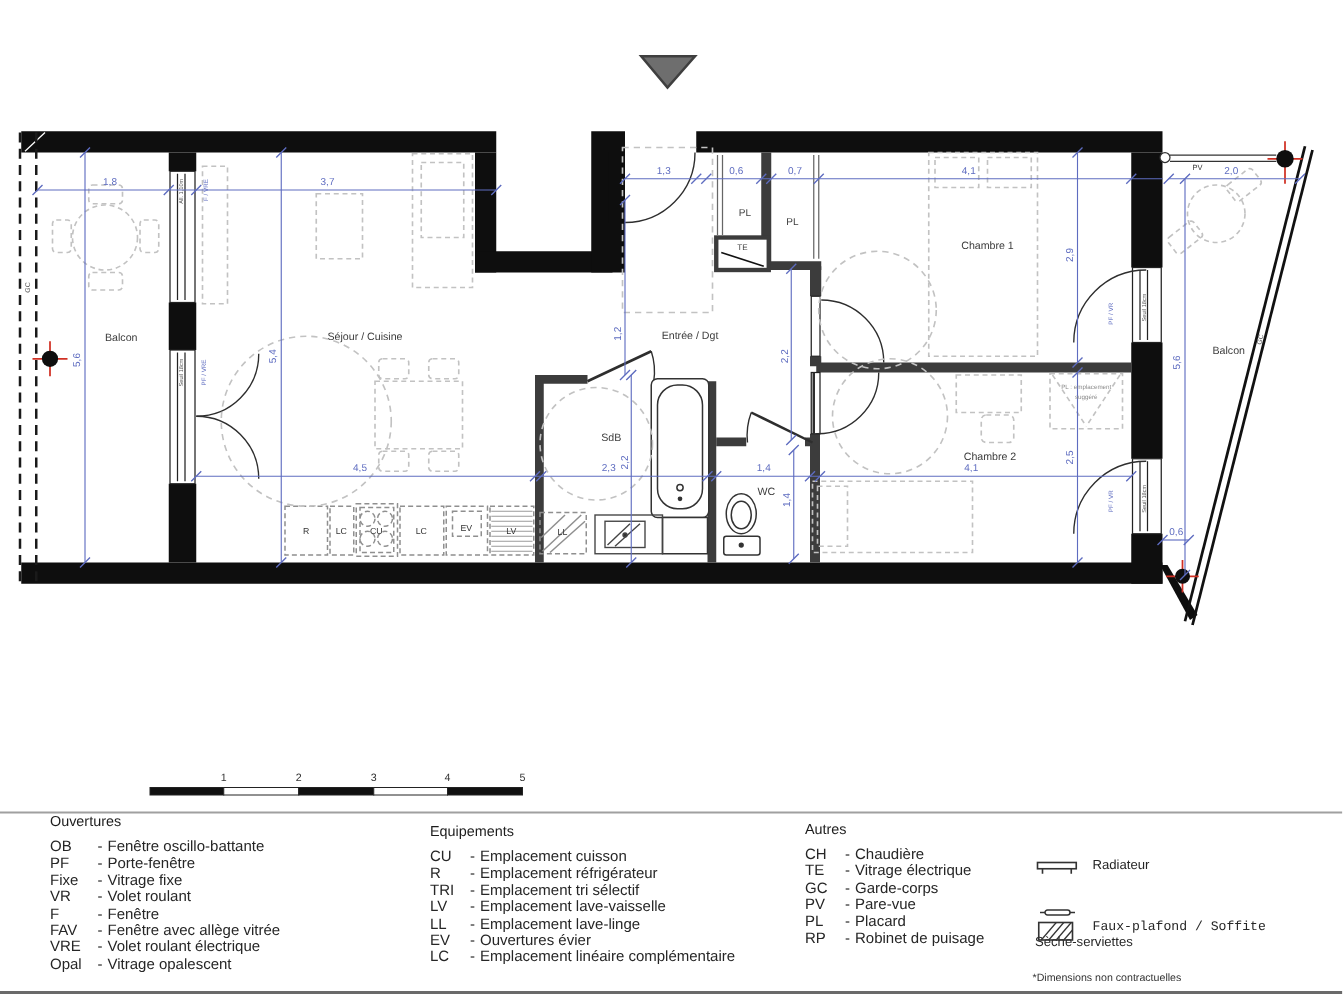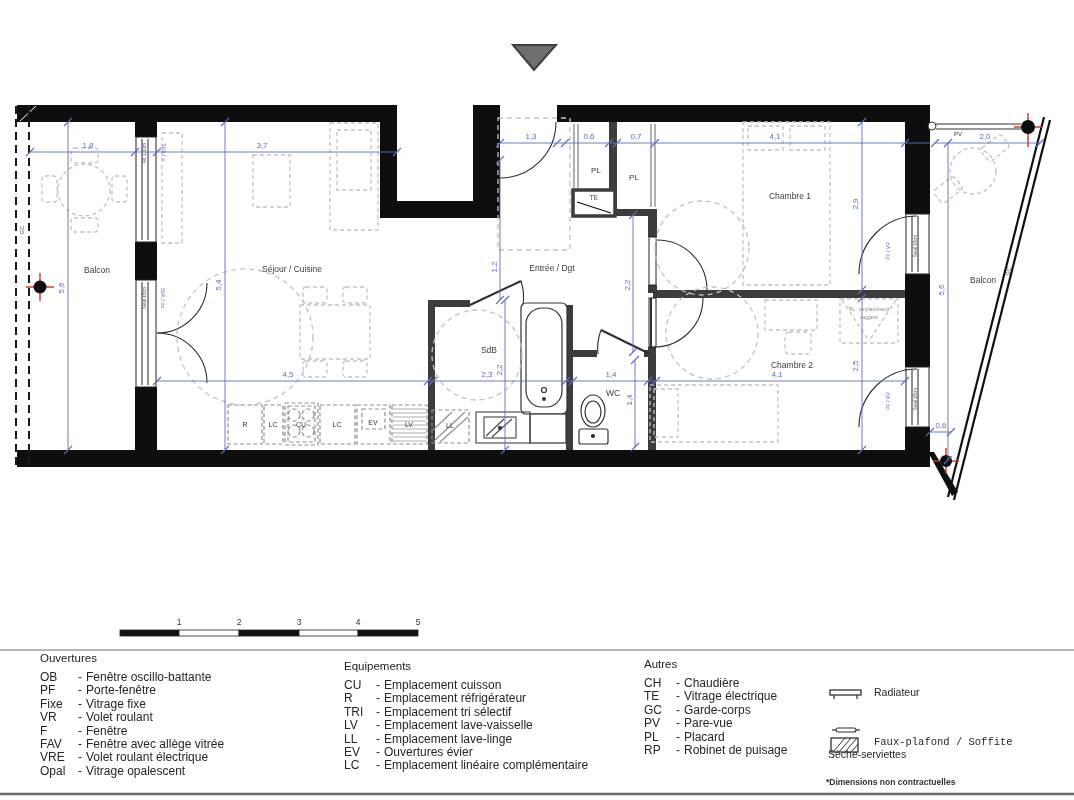--- a/index.html
+++ b/index.html
@@ -6,21 +6,21 @@
   .stage{position:relative;width:1074px;height:800px;background:#ffffff;
          font-family:"Liberation Sans",sans-serif;overflow:hidden;}
   svg text{font-family:"Liberation Sans",sans-serif;}
   .legend-col{position:absolute;color:#222;}
   .legend-title{font-size:11.5px;color:#1c1c1c;margin-bottom:7px;}
   .lrow{display:grid;grid-template-columns:34px 12px auto;font-size:12px;line-height:13.4px;color:#262626;}
   .lrow.narrow{grid-template-columns:28px 12px auto;}
   .lsep{text-align:center;}
   .sym-row{position:absolute;display:flex;align-items:flex-start;color:#262626;font-size:10.5px;}
   .sym-ic{width:36px;height:18px;margin-right:10px;flex:0 0 36px;}
-  .footnote{position:absolute;font-size:8.5px;color:#333;font-weight:bold;}
+  .footnote{position:absolute;font-size:8.5px;color:#333;}
 </style>
 </head>
 <body>
 
 <div class="stage">
 
 <svg width="1074" height="800" viewBox="0 0 1074 800">
 
   <polygon points="513,45 556,45 534,70" fill="#6e6e6e" stroke="#3f3f3f" stroke-width="2"></polygon>
 

